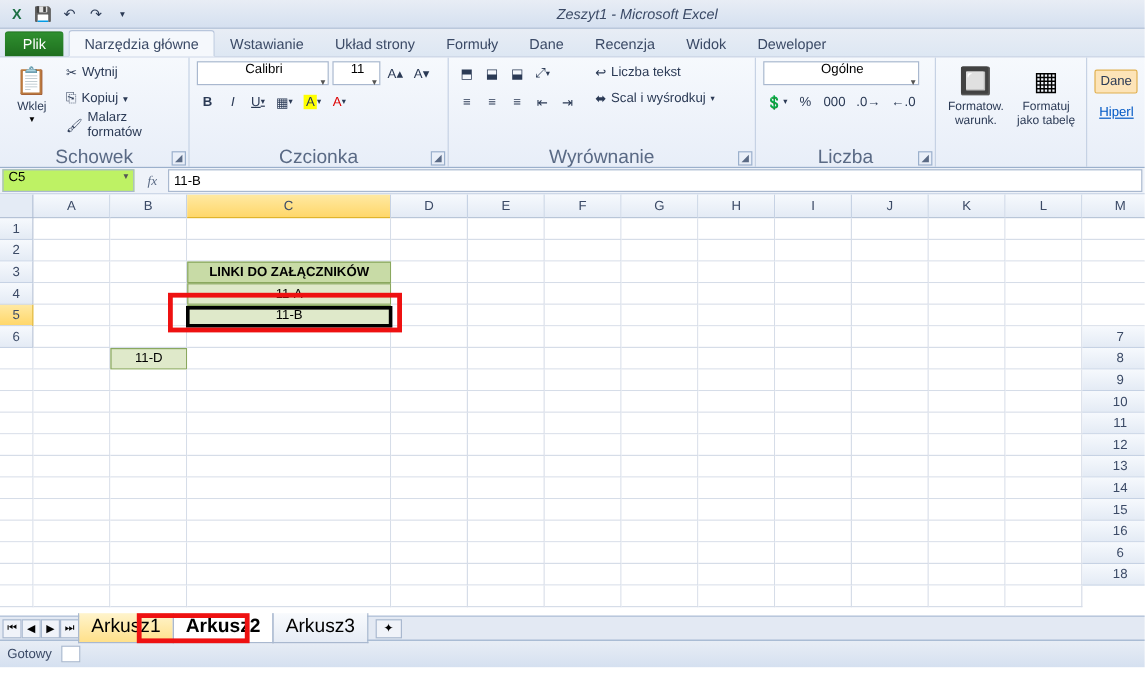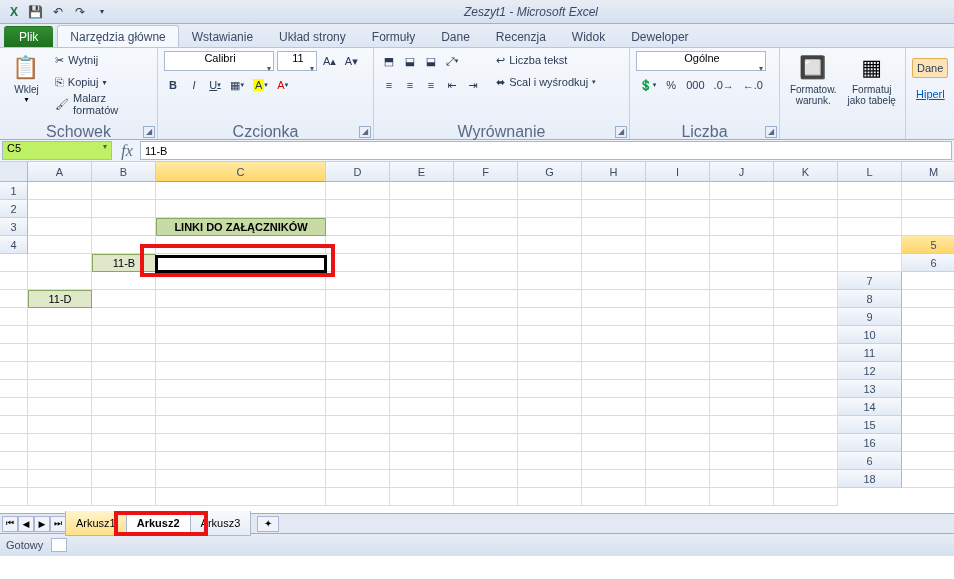--- a/index.html
+++ b/index.html
@@ -33,21 +33,21 @@
 .hrow .sbtn { min-width: 18px; height: 20px; border: 1px solid transparent; display: flex; align-items: center; justify-content: center; font-size: 11px; cursor: pointer; border-radius: 2px; padding: 0 2px; color: #2b3a55; }
 .combo { height: 20px; border: 1px solid #a9b8cf; background: #fff; display: flex; align-items: center; padding: 0 2px 0 4px; font-size: 11px; flex-direction: column; }
 .combo .dd { margin-left: auto; font-size: 8px; color: #555; padding-left: 4px; }
 .txtbtn { height: 20px; display: flex; align-items: center; gap: 4px; font-size: 11px; padding: 0 4px; cursor: pointer; border-radius: 2px; color: #2b3a55; }
 
 
 .fnbar { height: 22px; border-bottom: 1px solid #c6d2e4; display: flex; align-items: stretch; background: #eef2f9; }
 .namebox { width: 110px; border: 1px solid #a9b8cf; margin: 1px 2px; background: #bef264; display: flex; padding: 0 4px; font-size: 11px; }
 .namebox .dd { margin-left: auto; font-size: 8px; color: #555; }
 .fxarea { display: flex; align-items: center; gap: 4px; padding: 0 4px; }
-.fxarea .fxbtn { width: 18px; height: 18px; display: flex; align-items: center; justify-content: center; font-size: 16px; color: #5a6a85; cursor: pointer; }
+.fxarea .fxbtn { width: 18px; height: 18px; display: flex; align-items: center; justify-content: center; font-size: 11px; color: #5a6a85; cursor: pointer; }
 .formula { flex: 1; border: 1px solid #a9b8cf; margin: 1px 2px 1px 0; background: #fff; padding: 0 4px; font-size: 11px; display: flex; align-items: center; }
 
 
 .gridwrap { position: relative; height: 352px; overflow: hidden; border-bottom: 1px solid #9bb0cc; }
 .grid { display: grid; grid-template-columns: 28px 64px 64px 170px 64px 64px 64px 64px 64px 64px 64px 64px 64px 64px; }
 .colh { background: linear-gradient(#f6f9fd,#e4ebf5); border-right: 1px solid #c6d2e4; border-bottom: 1px solid #aab8cf; height: 20px; font-size: 11px; color: #3b4a66; display: flex; align-items: center; justify-content: center; cursor: pointer; }
 .colh.sel { background: linear-gradient(#ffe9a3,#ffd76a); border-bottom-color: #d9a300; }
 .rowh { background: linear-gradient(#f6f9fd,#e4ebf5); border-right: 1px solid #aab8cf; border-bottom: 1px solid #c6d2e4; height: 18px; font-size: 11px; color: #3b4a66; display: flex; align-items: center; justify-content: center; cursor: pointer; }
 .rowh.sel { background: linear-gradient(#ffe9a3,#ffd76a); border-right-color: #d9a300; }
 .corner { background: #e4ebf5; border-right: 1px solid #aab8cf; border-bottom: 1px solid #aab8cf; height: 20px; cursor: pointer; }
@@ -56,21 +56,21 @@
 .cell.link { background: #dfe9ca; border: 1px solid #8aa85f; }
 
 
 .selbox { position: absolute; border: 3px solid #000; pointer-events: none; }
 .redbox { position: absolute; border: 4px solid #e11; pointer-events: none; z-index: 5; }
 
 
 .sheetbar { height: 20px; background: #e3e9f3; display: flex; align-items: center; border-bottom: 1px solid #9bb0cc; padding-left: 2px; position: relative; }
 .navbtns { display: flex; gap: 0; }
 .navbtns .nb { width: 16px; height: 16px; border: 1px solid #a9b8cf; background: #f0f3f9; display: flex; align-items: center; justify-content: center; font-size: 9px; cursor: pointer; }
-.stab { height: 18px; padding: 12px 10px; border: 1px solid #a9b8cf; border-top: none; background: linear-gradient(#f8fafd,#e6ecf5); font-size: 11px; display: flex; align-items: center; cursor: pointer; margin-left: -1px; }
+.stab { height: 18px; padding: 12px 10px; border: 1px solid #a9b8cf; border-top: none; background: linear-gradient(#f8fafd,#e6ecf5); font-size: 16px; display: flex; align-items: center; cursor: pointer; margin-left: -1px; }
 .stab.colored { background: linear-gradient(#fff4cc,#ffe08a); }
 .stab.active { background: #fff; font-weight: bold; }
 .newtab { width: 22px; height: 16px; margin-left: 6px; border: 1px solid #a9b8cf; background: #f0f3f9; display: flex; align-items: center; justify-content: center; font-size: 10px; cursor: pointer; }
 
 
 .statusbar { height: 22px; background: linear-gradient(#e8edf5,#d5e0f0); display: flex; align-items: center; padding: 0 6px; font-size: 11px; color: #3b4a66; gap: 8px; }
 .statusbar .macro { width: 16px; height: 14px; border: 1px solid #a9b8cf; background: #fff; cursor: pointer; }
 
 .hyperlink { color: #0058c5; text-decoration: underline; }
 </style>
@@ -310,20 +310,21 @@
       <div class="cell"></div>
       <div class="cell"></div>
       <div class="cell"></div>
       <div class="cell"></div>
       <div class="cell"></div>
       <div class="cell"></div>
       <div class="cell"></div>
       <div class="rowh">4</div>
       <div class="cell"></div>
       <div class="cell"></div>
+      <div class="cell link">11-A</div>
       <div class="cell"></div>
       <div class="cell"></div>
       <div class="cell"></div>
       <div class="cell"></div>
       <div class="cell"></div>
       <div class="cell"></div>
       <div class="cell"></div>
       <div class="cell"></div>
       <div class="cell"></div>
       <div class="cell"></div>

